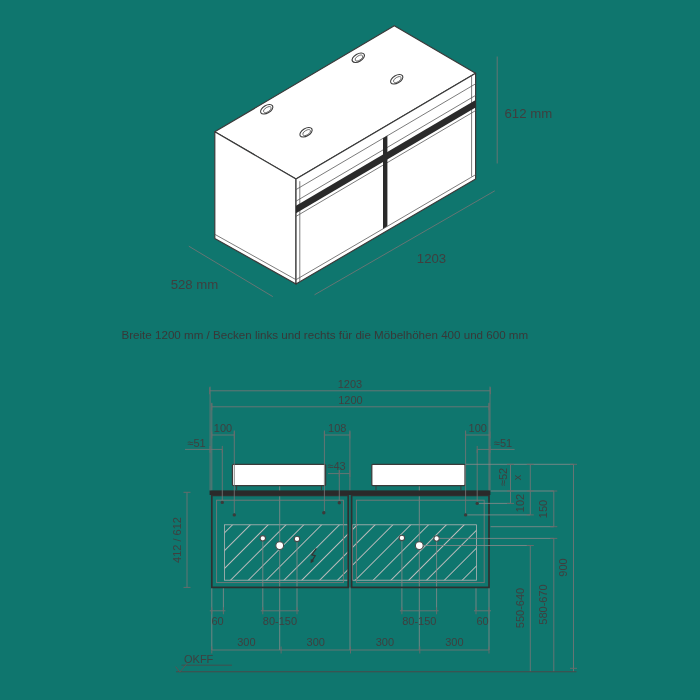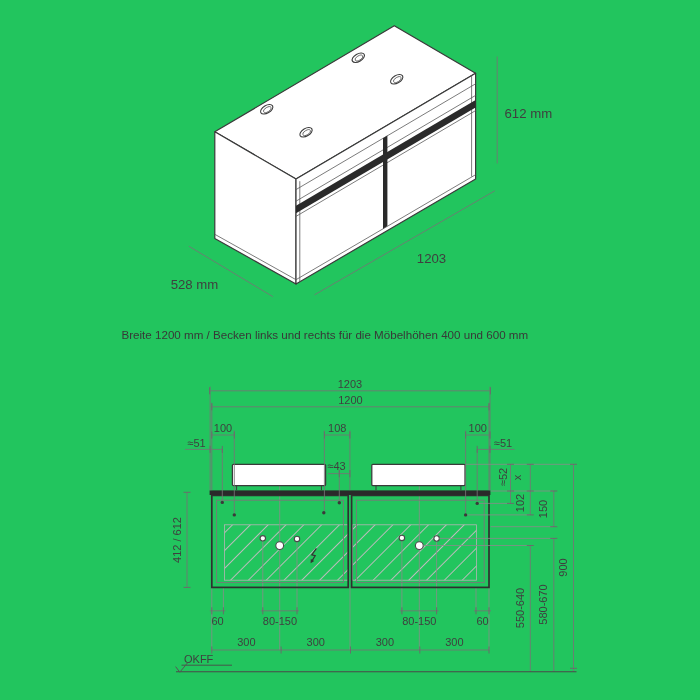--- a/index.html
+++ b/index.html
@@ -1,16 +1,16 @@
 <!DOCTYPE html>
 <html><head>
 <meta charset="utf-8">
 <style>
   html,body{margin:0;padding:0;background:#fff;}
-  #page{position:relative;width:700px;height:700px;background:#22c55e;overflow:hidden;}
+  #page{position:relative;width:700px;height:700px;background:#0f766e;overflow:hidden;}
   svg text{font-family:"Liberation Sans","DejaVu Sans",sans-serif;fill:#3f3f3f;}
   .f11{font-size:11px;}
   .f13{font-size:13.2px;}
   .fcap{font-size:11.6px;fill:#383838;}
   .obj{stroke:#3a3a3a;stroke-width:1.2;fill:#ffffff;stroke-linejoin:round;}
   .objline{stroke:#3a3a3a;stroke-width:1;fill:none;}
   .thin{stroke:#5a5a5a;stroke-width:0.8;fill:none;}
   .dim{stroke:#757575;stroke-width:0.85;fill:none;}
   .tick{stroke:#6a6a6a;stroke-width:0.95;fill:none;}
   .ref{stroke:#8a8a8a;stroke-width:0.8;fill:none;}

